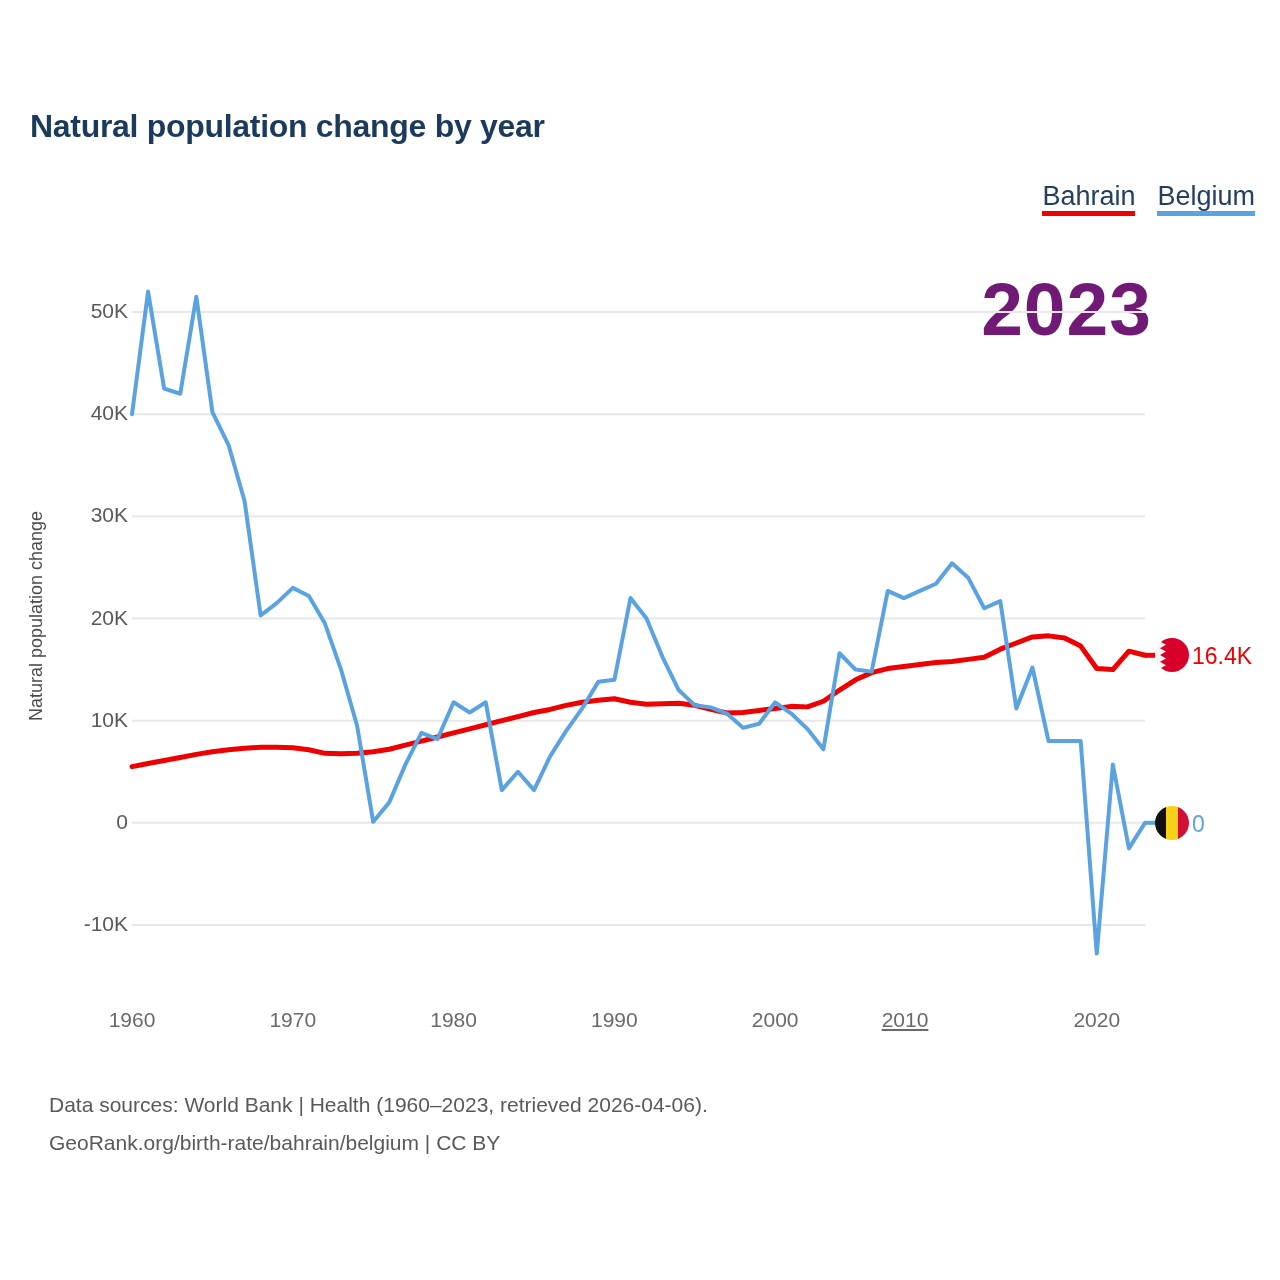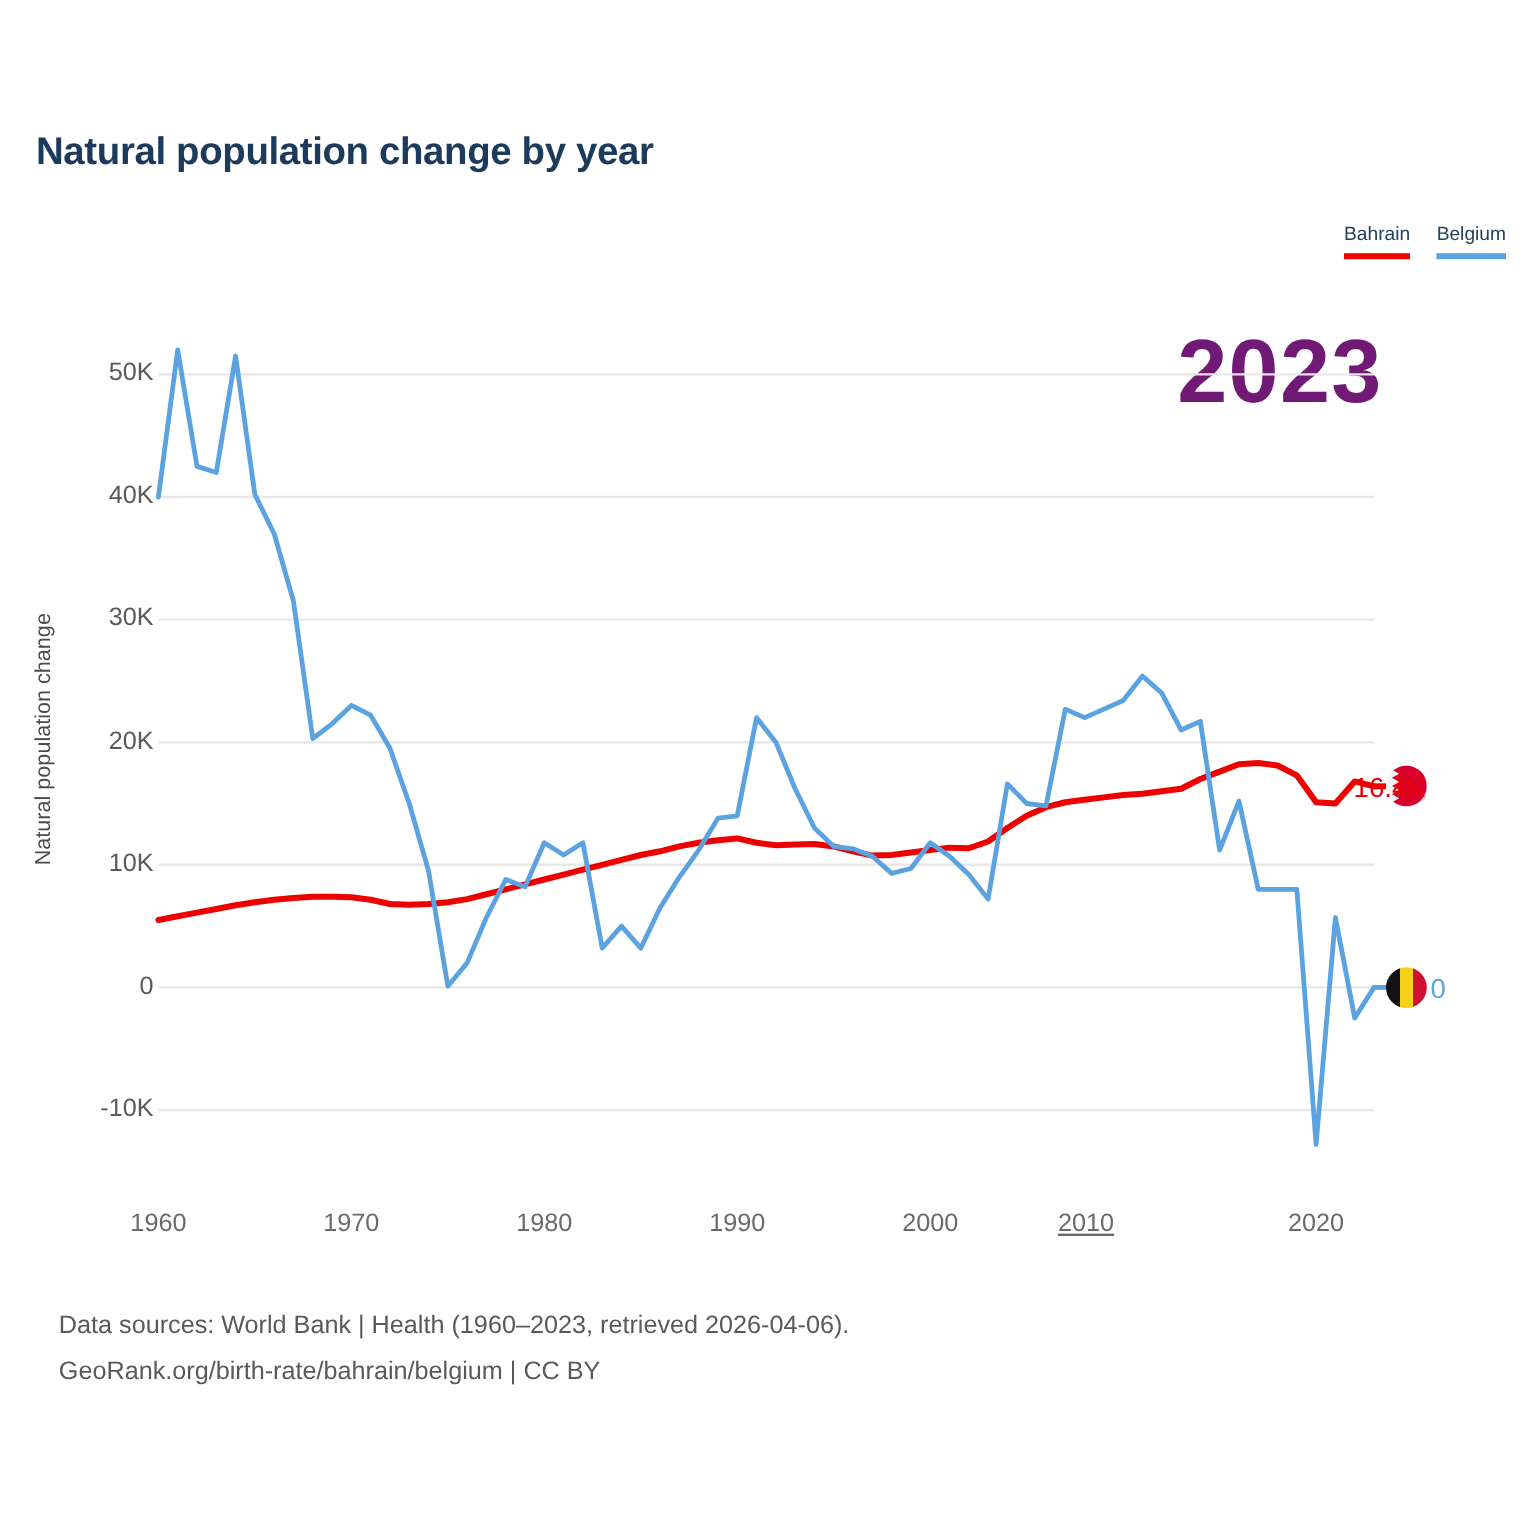--- a/index.html
+++ b/index.html
@@ -35,21 +35,21 @@
     display: flex;
     gap: 22px;
     align-items: flex-start;
   }
   .legend-item {
     display: flex;
     flex-direction: column;
     align-items: stretch;
   }
   .legend-label {
-    font-size: 16px;
+    font-size: 27px;
     color: #24405e;
     line-height: 26px;
     white-space: nowrap;
     text-align: center;
   }
   .legend-rule {
     height: 5px;
     margin-top: 2px;
     border-radius: 0;
   }
@@ -171,21 +171,21 @@
       <div class="xtick" style="left: 292.794px;">1970</div>
       <div class="xtick" style="left: 453.587px;">1980</div>
       <div class="xtick" style="left: 614.381px;">1990</div>
       <div class="xtick" style="left: 775.175px;">2000</div>
       <div class="xtick" style="left: 905px; text-decoration: underline;">2010</div>
       <div class="xtick" style="left: 1096.76px;">2020</div>
       <div class="flag" style="left: 1172px; top: 655.28px; background: rgb(255, 255, 255);"><svg viewBox="0 0 34 34" width="34" height="34">
           <rect x="0" y="0" width="34" height="34" fill="#f4f4f4"></rect>
           <path d="M34,0 L34,34 L11,34 L5,30.6 L11,27.2 L5,23.8 L11,20.4 L5,17.0 L11,13.6 L5,10.2 L11,6.8 L5,3.4 L11,0.0 Z" fill="#d8002a"></path>
         </svg></div>
-      <div class="endlabel" style="left: 1128px; top: 655.28px; color: rgb(239, 0, 0);">16.4K</div>
+      <div class="endlabel" style="left: 1192px; top: 655.28px; color: rgb(239, 0, 0);">16.4K</div>
       <div class="flag" style="left: 1172px; top: 822.833px; background: linear-gradient(to right, rgb(17, 17, 17) 0px, rgb(17, 17, 17) 33.33%, rgb(247, 209, 23) 33.33%, rgb(247, 209, 23) 66.66%, rgb(210, 16, 52) 66.66%, rgb(210, 16, 52) 100%);"></div>
       <div class="endlabel" style="left: 1192px; top: 822.833px; color: rgb(91, 163, 224);">0</div>
     </div>
 
   <div class="footer">
     <div>Data sources: World Bank | Health (1960–2023, retrieved 2026-04-06).</div>
     <div>GeoRank.org/birth-rate/bahrain/belgium | CC BY</div>
   </div>
 
 </div>

